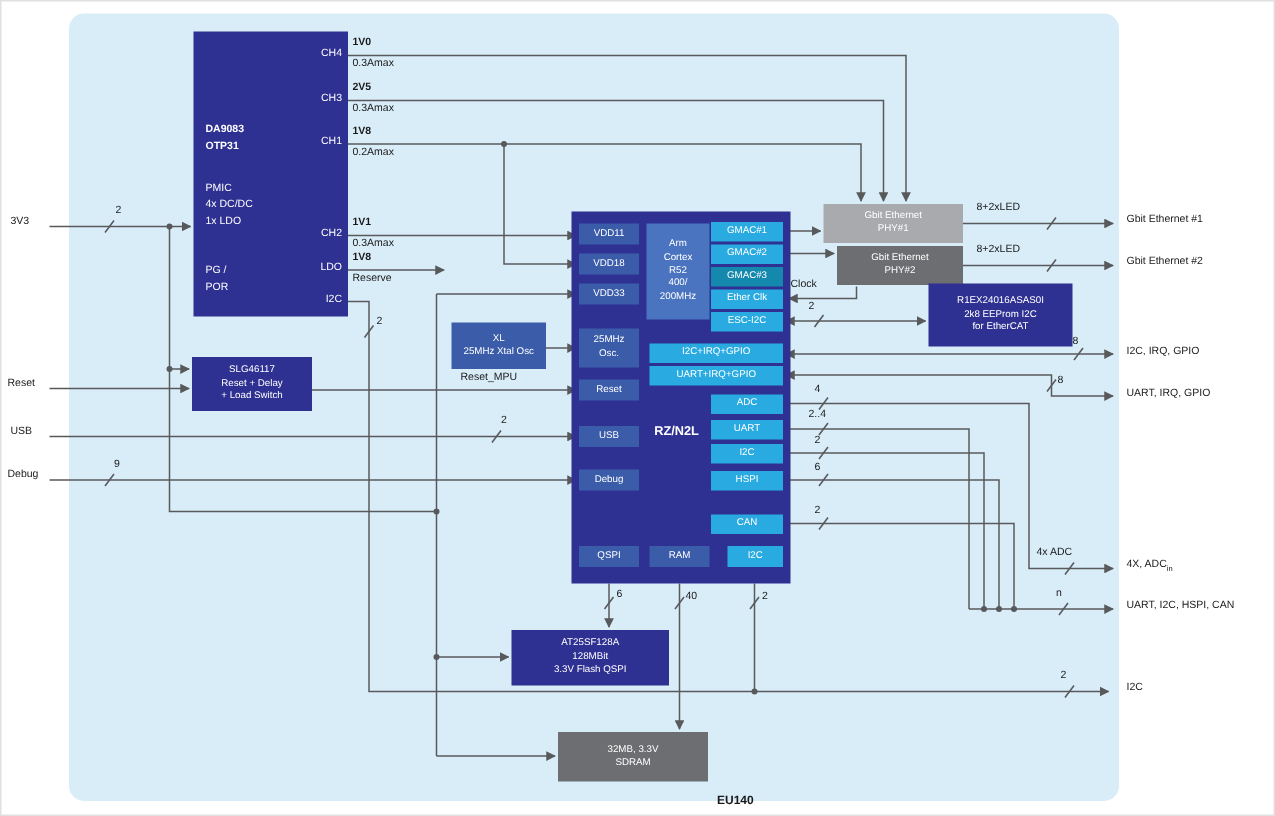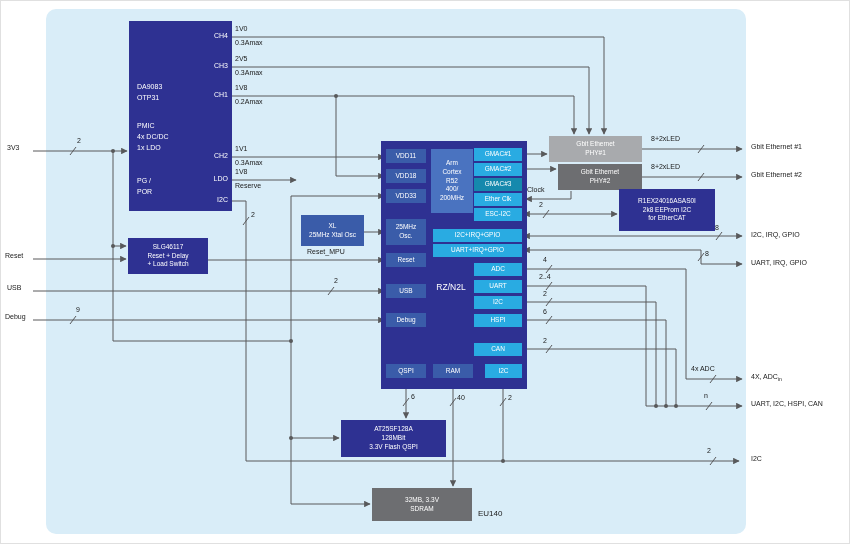--- a/index.html
+++ b/index.html
@@ -13,21 +13,21 @@
   .navy{background:#2e3192;}
   .med{background:#3a5ca9;}
   .core{background:#4a73c0;}
   .cyan{background:#29abe2;}
   .teal{background:#1589ad;}
   .gray1{background:#a8aaad;}
   .gray2{background:#6d6e71;}
   .pt{position:absolute;font-size:7px;white-space:nowrap;color:#fff;line-height:1.2;}
   .pin{position:absolute;right:4px;font-size:7px;color:#fff;line-height:1.2;}
   .lbl{position:absolute;font-size:7px;color:#1a1a1a;white-space:nowrap;line-height:1.25;}
-  .bold{font-weight:normal;}
+  .bold{font-weight:bold;}
   sub{font-size:5px;}
 </style>
 </head>
 <body>
 
 <div class="canvas">
 
   <div class="panel"></div>
 
   <svg class="wiring" width="850" height="544" viewBox="0 0 850 544">
@@ -247,21 +247,21 @@
     <span>AT25SF128A</span>
     <span>128MBit</span>
     <span>3.3V Flash QSPI</span>
   </div>
 
   <div class="blk gray2" style="left:371px;top:487px;width:100px;height:33px">
     <span>32MB, 3.3V</span>
     <span>SDRAM</span>
   </div>
 
-  <div class="lbl bold" style="left:477px;top:508px;font-size:8px">EU140</div>
+  <div class="lbl bold" style="left:477px;top:528px;font-size:8px">EU140</div>
 
   <div class="lbl" style="left:6px;top:143px">3V3</div>
   <div class="lbl" style="left:4px;top:251px">Reset</div>
   <div class="lbl" style="left:6px;top:283px">USB</div>
   <div class="lbl" style="left:4px;top:312px">Debug</div>
 
   <div class="lbl" style="left:76px;top:136px">2</div>
   <div class="lbl" style="left:333px;top:276px">2</div>
   <div class="lbl" style="left:75px;top:305px">9</div>
   <div class="lbl" style="left:250px;top:210px">2</div>

